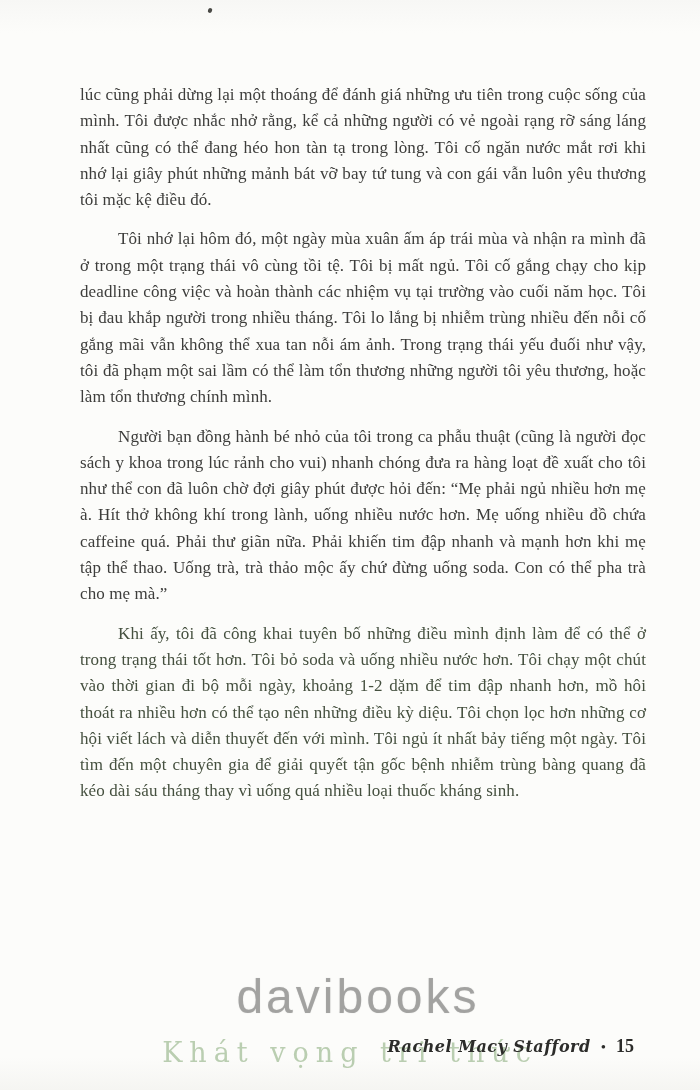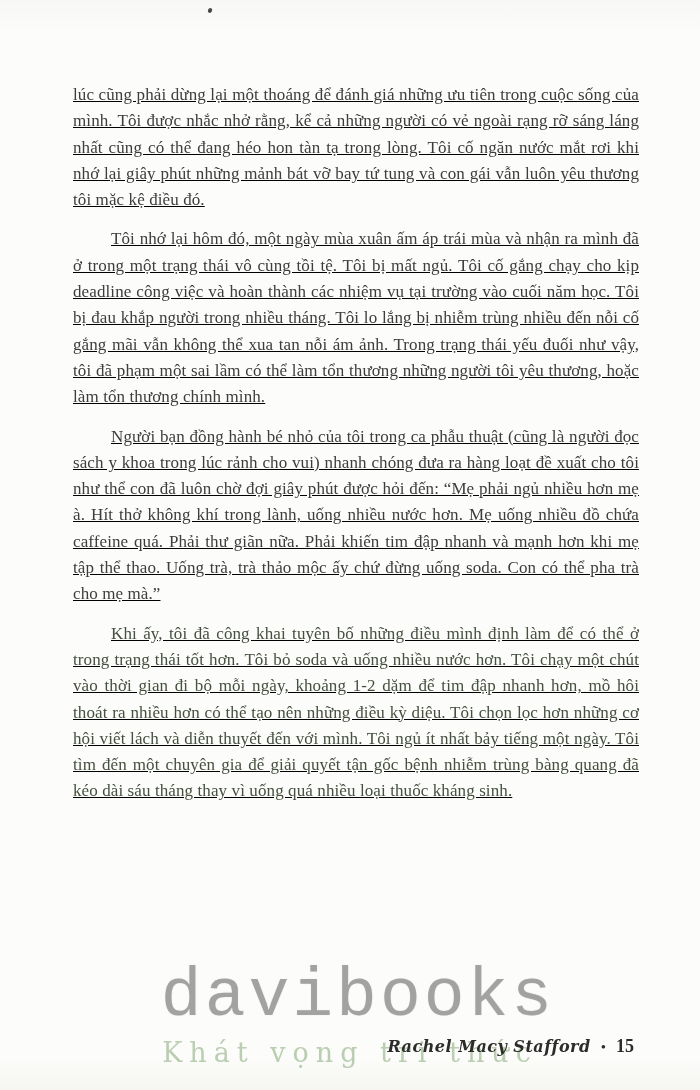--- a/index.html
+++ b/index.html
@@ -21,25 +21,24 @@
     left: 208px;
     top: 8px;
     width: 4px;
     height: 5px;
     background: #4a4a46;
     border-radius: 50% 40% 50% 45%;
     transform: rotate(20deg);
   }
   .text-block {
     position: absolute;
-    left: 73px;
+    left: 80px;
     top: 82px;
     width: 566px;
     z-index: 1;
-    text-decoration: underline;
   }
   .text-block p {
     margin: 0 0 13px 0;
     font-size: 17px;
     line-height: 26.3px;
     text-align: justify;
     text-indent: 38px;
     color: #3d3d3b;
     letter-spacing: 0.1px;
   }
@@ -54,22 +53,22 @@
   .watermark {
     position: absolute;
     left: 0;
     width: 700px;
     top: 962px;
     text-align: center;
     z-index: 2;
     pointer-events: none;
   }
   .wm-main {
-    font-family: Liberation Mono, monospace;
-    font-size: 68px;
+    font-family: Liberation Sans, sans-serif;
+    font-size: 48px;
     line-height: 70px;
     letter-spacing: 3px;
     color: rgba(120, 120, 118, 0.55);
     text-shadow: 0 0 1px rgba(120,120,118,0.3);
     margin-left: 16px;
   }
   .wm-sub {
     font-family: "DejaVu Serif", serif;
     font-size: 27px;
     line-height: 30px;

